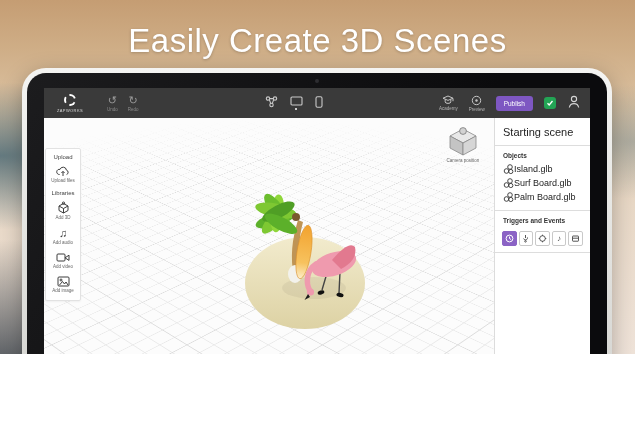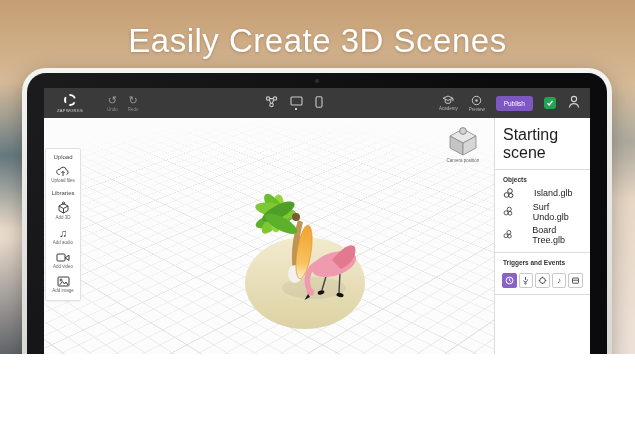--- a/index.html
+++ b/index.html
@@ -69,24 +69,24 @@
     display:flex; flex-direction:column; align-items:center; box-shadow:0 1px 2px rgba(0,0,0,.05); }
   .sb-header{ font-size:6px; color:#3f3f3f; padding:3px 0 2px; }
   .sb-item{ display:flex; flex-direction:column; align-items:center; padding:3px 0 4px; width:100%; cursor:pointer; }
   .sb-item svg{ stroke:#3c3c3c; fill:none; stroke-width:1; }
   .sb-item .note{ font-size:11px; line-height:12px; color:#3c3c3c; }
   .sb-item .cap{ font-size:4.5px; color:#666; margin-top:1px; }
 
   
   .panel{ position:absolute; right:0; top:30px; bottom:0; width:96px; background:#fff;
     border-left:1px solid #dcdcdc; }
-  .panel-title{ font-size:16px; color:#1d1d1d; padding:8px 8px 7px; }
+  .panel-title{ font-size:11px; color:#1d1d1d; padding:8px 8px 7px; }
   .divider{ border-top:1px solid #ddd; }
   .section-label{ font-size:6.5px; font-weight:bold; color:#333; padding:6px 8px 3px; }
-  .obj-row{ display:flex; align-items:center; gap:20px; padding:1.5px 8px; cursor:pointer; }
+  .obj-row{ display:flex; align-items:center; gap:0; padding:1.5px 8px; cursor:pointer; }
   .obj-row svg{ stroke:#333; fill:none; stroke-width:.9; }
   .obj-name{ font-size:9px; color:#222; }
   .trigger-row{ display:flex; gap:2px; padding:4px 7px 6px; }
   .trig{ width:15px; height:15px; border:1px solid #c9c9c9; border-radius:2px; background:#fff;
     display:flex; align-items:center; justify-content:center; cursor:pointer; }
   .trig svg{ stroke:#555; fill:none; stroke-width:1; }
   .trig .note{ font-size:8px; color:#555; line-height:8px; }
   .trig.selected{ background:#8b63c5; border-color:#8b63c5; }
   .trig.selected svg{ stroke:#fff; }
 </style>
@@ -277,29 +277,29 @@
                 <circle cx="7.8" cy="7.5" r="2.1"></circle>
             </svg>
             <span class="obj-name">Island.glb</span>
           </div>
           <div class="obj-row">
             <svg width="11" height="11" viewBox="0 0 11 11">
               <circle cx="3.5" cy="7" r="2.3"></circle>
                 <circle cx="7" cy="3" r="2.3"></circle>
                 <circle cx="7.8" cy="7.5" r="2.1"></circle>
             </svg>
-            <span class="obj-name">Surf Undo.glb</span>
+            <span class="obj-name">Surf Board.glb</span>
           </div>
           <div class="obj-row">
             <svg width="11" height="11" viewBox="0 0 11 11">
               <circle cx="3.5" cy="7" r="2.3"></circle>
                 <circle cx="7" cy="3" r="2.3"></circle>
                 <circle cx="7.8" cy="7.5" r="2.1"></circle>
             </svg>
-            <span class="obj-name">Board Tree.glb</span>
+            <span class="obj-name">Palm Board.glb</span>
           </div>
 
           <div class="divider" style="margin-top:6px"></div>
           <div class="section-label">Triggers and Events</div>
           <div class="trigger-row">
             <div class="trig selected">
               <svg width="9" height="9" viewBox="0 0 9 9">
                 <circle cx="4.5" cy="4.5" r="3.4"></circle>
                   <path d="M4.5 2.6 V4.5 L6 5.5"></path>
               </svg>

